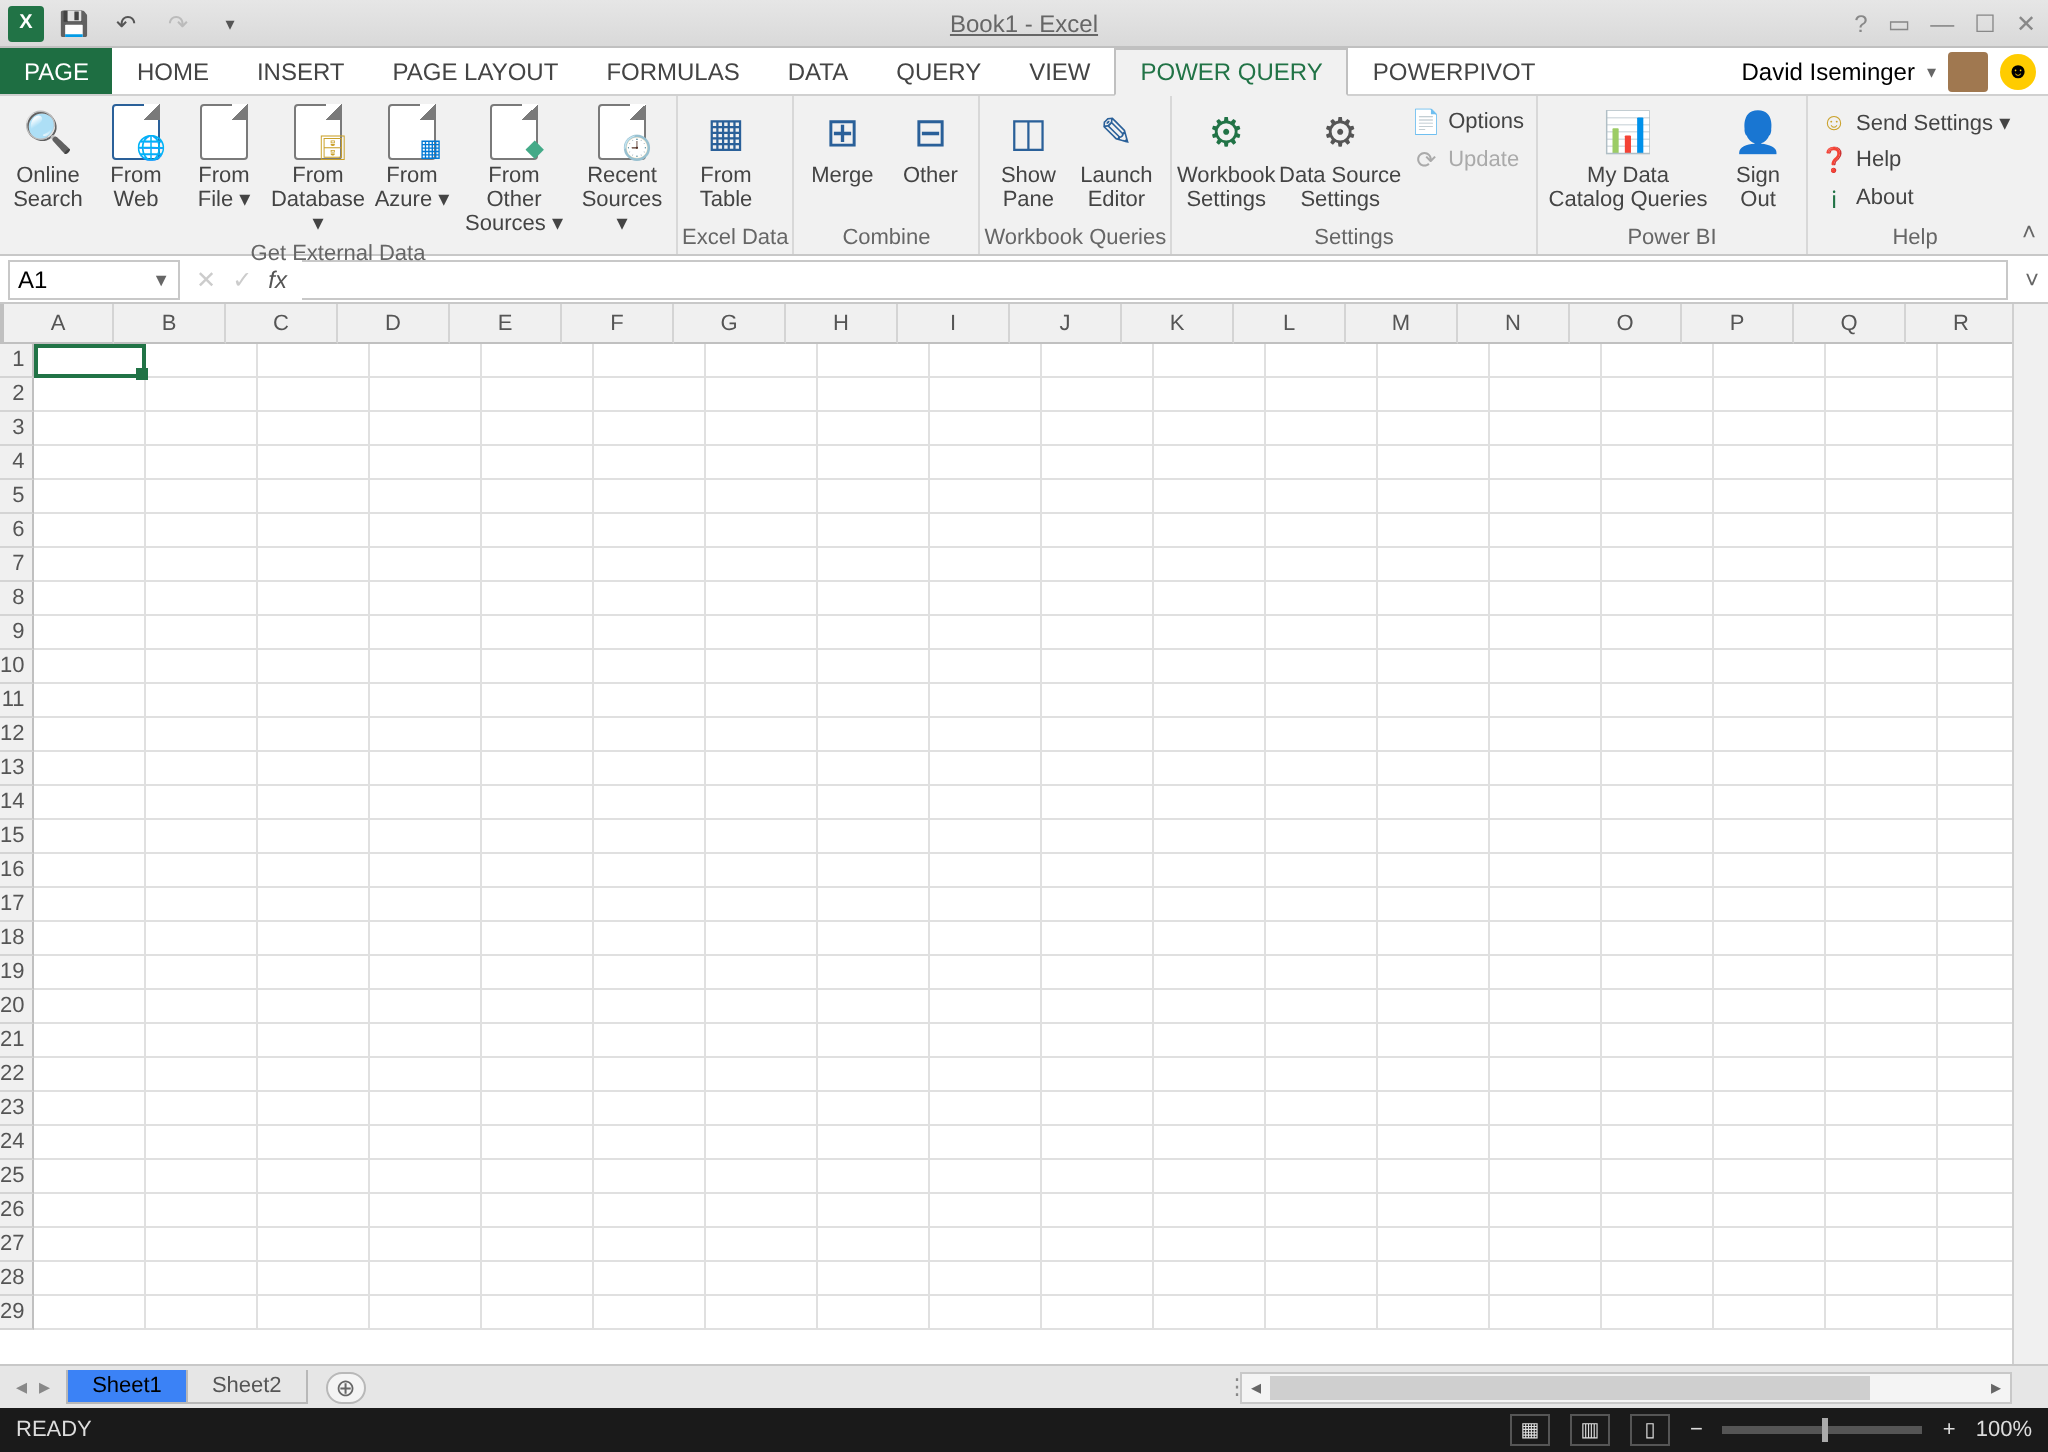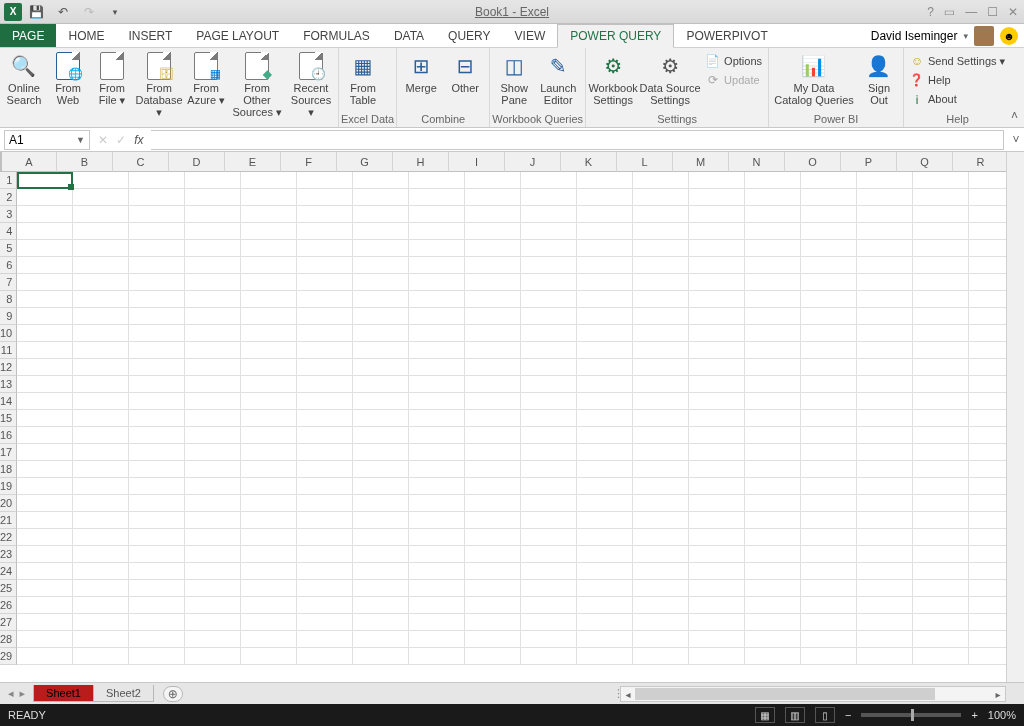--- a/index.html
+++ b/index.html
@@ -44,21 +44,21 @@
   .ch:first-child{border-left:1px solid #c0c0c0;}
   .row-headers{display:flex;flex-direction:column;width:26px;}
   .rh{height:17px;border-bottom:1px solid #d4d4d4;border-right:1px solid #c0c0c0;background:#f0f0f0;display:flex;align-items:center;justify-content:flex-end;padding-right:4px;font-size:11px;color:#555;}
   .grid{position:relative;}
   .grow{height:17px;border-bottom:1px solid #e0e0e0;}
   .active-cell{position:absolute;left:0;top:0;width:56px;height:17px;border:2px solid #217346;pointer-events:none;}
   .active-cell::after{content:"";position:absolute;right:-3px;bottom:-3px;width:6px;height:6px;background:#217346;}
   .vscroll{width:18px;background:#f0f0f0;border-left:1px solid #d0d0d0;margin-left:auto;}
   .sheet-tabs{height:22px;background:#e6e6e6;display:flex;align-items:center;font-size:11px;border-top:1px solid #c8c8c8;position:relative;}
   .st-nav{display:flex;gap:6px;padding:0 8px;color:#888;}
-  .st-tab{padding:2px 12px;border:1px solid #b8b8b8;border-top:none;background:#b91c1c;margin-right:-1px;}
+  .st-tab{padding:2px 12px;border:1px solid #b8b8b8;border-top:none;background:#3b82f6;margin-right:-1px;}
   .st-tab.inactive{background:#e6e6e6;color:#555;}
   .st-add{width:20px;height:16px;border:1px solid #b8b8b8;border-radius:8px;display:flex;align-items:center;justify-content:center;margin-left:10px;font-size:12px;color:#666;background:#f4f4f4;}
   .hscroll{position:absolute;right:18px;left:620px;top:3px;height:16px;background:#f4f4f4;border:1px solid #c8c8c8;display:flex;align-items:center;}
   .hscroll .thumb{position:absolute;left:14px;width:300px;top:1px;bottom:1px;background:#cfcfcf;}
   .hscroll .arr{width:14px;text-align:center;color:#666;font-size:10px;}
   .hscroll .arr.right{margin-left:auto;}
   .statusbar{height:22px;background:#1a1a1a;color:#ddd;display:flex;align-items:center;font-size:11px;padding:0 8px;}
   .statusbar .right{margin-left:auto;display:flex;align-items:center;gap:10px;}
   .view-btn{width:20px;height:16px;border:1px solid #555;display:flex;align-items:center;justify-content:center;font-size:10px;}
   .zoom-slider{width:100px;height:4px;background:#555;position:relative;}
@@ -161,20 +161,21 @@
       <div class="bigbtn">
           <div class="ico">
             <div class="page-ico">
               <span style="position:absolute;bottom:-2px;right:-4px;color:#666;font-size:12px;">🕘</span>
             </div>
           </div>
           <div class="lbl" style="white-space:pre-line;">Recent
 Sources ▾</div>
         </div>
     </div>
+    <div class="group-label">Get External Data</div>
   </div>
 
   <div class="group">
     <div class="group-body">
       <div class="bigbtn narrow">
           <div class="ico" style="color:#2a6099;">▦</div>
           <div class="lbl" style="white-space:pre-line;">From
 Table</div>
         </div>
     </div>

